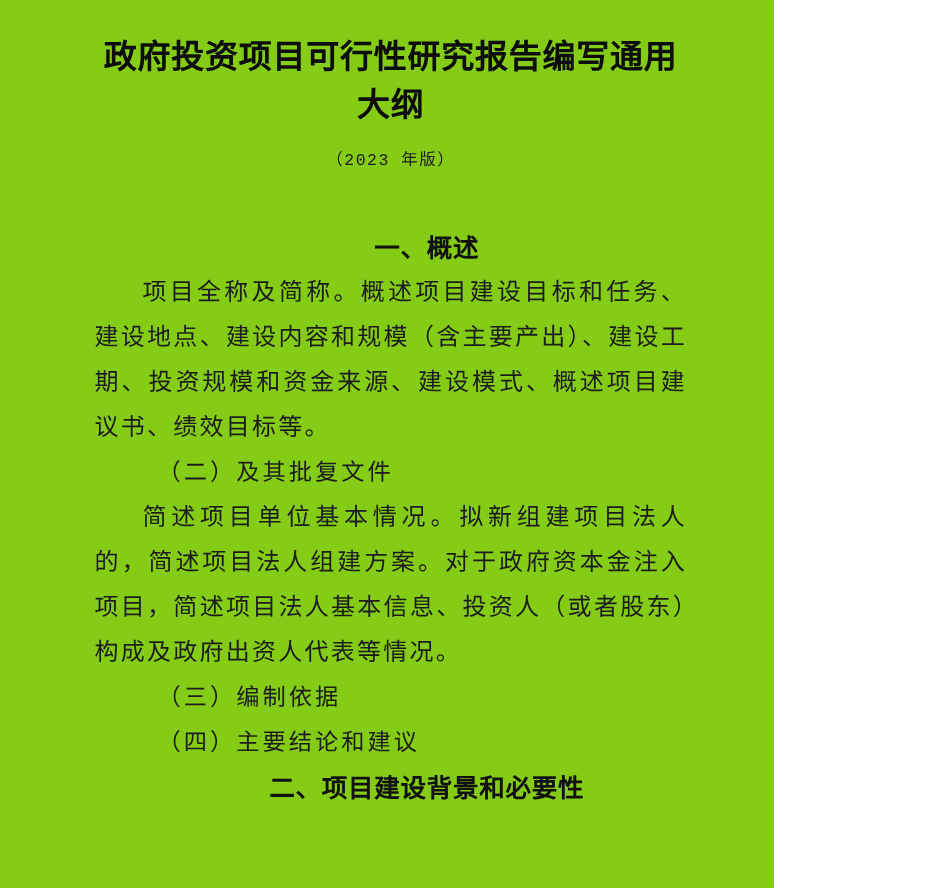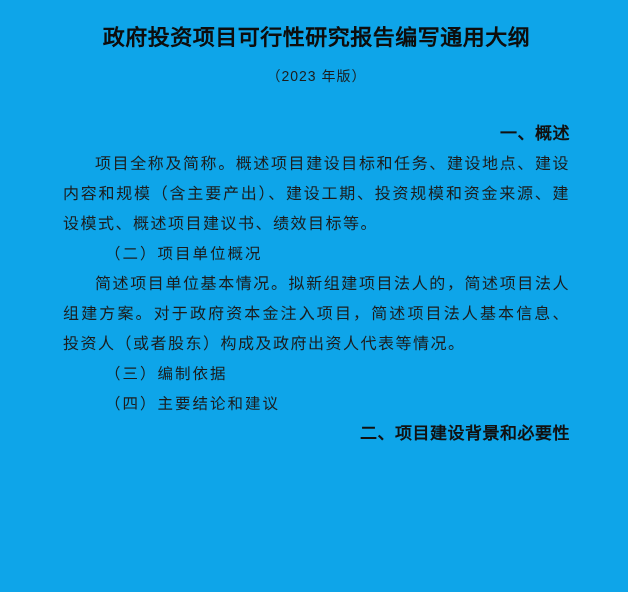--- a/index.html
+++ b/index.html
@@ -9,59 +9,59 @@
   body {
     width: 628px;
     height: 592px;
     background: #ffffff;
     overflow: hidden;
     color: #1c1c1c;
     font-family: "Liberation Serif", "DejaVu Serif", serif;
   }
   .page {
     box-sizing: border-box;
-    width: 628px;
+    width: 516px;
     height: 592px;
     padding: 22px 58px 0 63px;
-    background: #0ea5e9;
+    background: #84cc16;
   }
   .doc-title {
     text-align: center;
     font-family: "Liberation Serif", "DejaVu Serif", serif;
     font-weight: bold;
     font-size: 22px;
     line-height: 32px;
     letter-spacing: 0.5px;
     color: #0d0d0d;
     margin: 0;
   }
   .doc-subtitle {
     text-align: center;
-    font-family: Liberation Sans, sans-serif;
-    font-size: 14px;
+    font-family: Liberation Mono, monospace;
+    font-size: 11px;
     line-height: 22px;
     letter-spacing: 1px;
     color: #1c1c1c;
     margin: 11px 0 0 0;
   }
   .doc-body {
     margin-top: 32px;
     font-size: 16px;
     line-height: 30px;
     text-align: justify;
     text-justify: inter-ideograph;
   }
   .blk { margin: 0; }
   .blk.h1 {
     font-family: Liberation Serif, serif;
     font-weight: bold;
     font-size: 17px;
     letter-spacing: 0.5px;
     text-indent: 48px;
-    text-align: right;
+    text-align: center;
     color: #111111;
   }
   .blk.h2 {
     font-family: "Liberation Serif", "DejaVu Serif", serif;
     font-size: 15.5px;
     letter-spacing: 2px;
     text-indent: 42px;
     text-align: left;
     color: #1c1c1c;
   }
@@ -78,20 +78,20 @@
 
 <div class="page">
 
   <h1 class="doc-title">政府投资项目可行性研究报告编写通用大纲</h1>
 
   <div class="doc-subtitle">（2023 年版）</div>
 
   <div class="doc-body">
     <div class="blk h1">一、概述</div>
     <div class="blk p">项目全称及简称。概述项目建设目标和任务、建设地点、建设内容和规模（含主要产出）、建设工期、投资规模和资金来源、建设模式、概述项目建议书、绩效目标等。</div>
-    <div class="blk h2">（二）项目单位概况</div>
+    <div class="blk h2">（二）及其批复文件</div>
     <div class="blk p">简述项目单位基本情况。拟新组建项目法人的，简述项目法人组建方案。对于政府资本金注入项目，简述项目法人基本信息、投资人（或者股东）构成及政府出资人代表等情况。</div>
     <div class="blk h2">（三）编制依据</div>
     <div class="blk h2">（四）主要结论和建议</div>
     <div class="blk h1">二、项目建设背景和必要性</div>
   </div>
 
 </div>
 
 </body></html>

